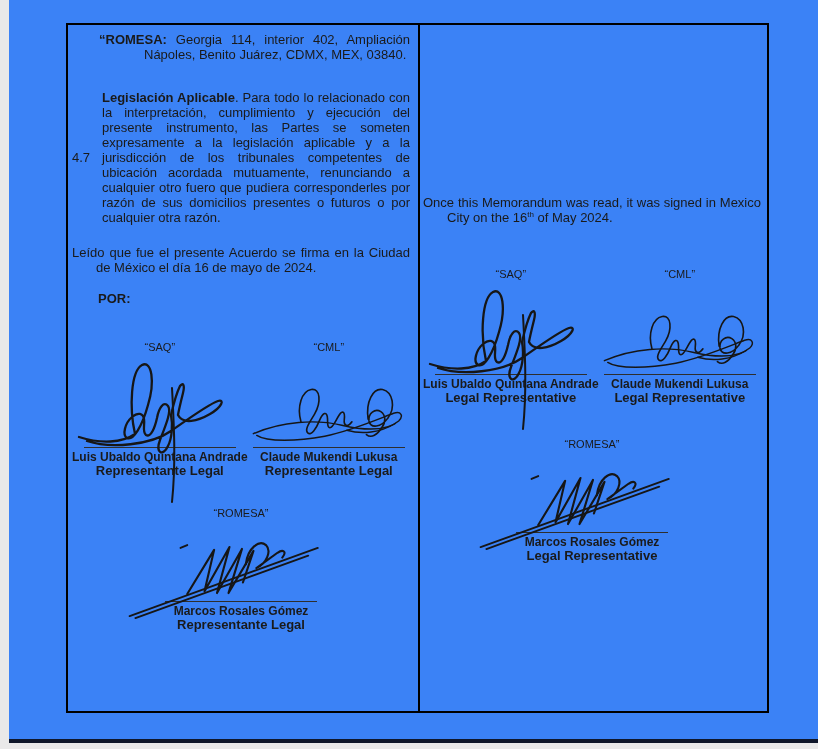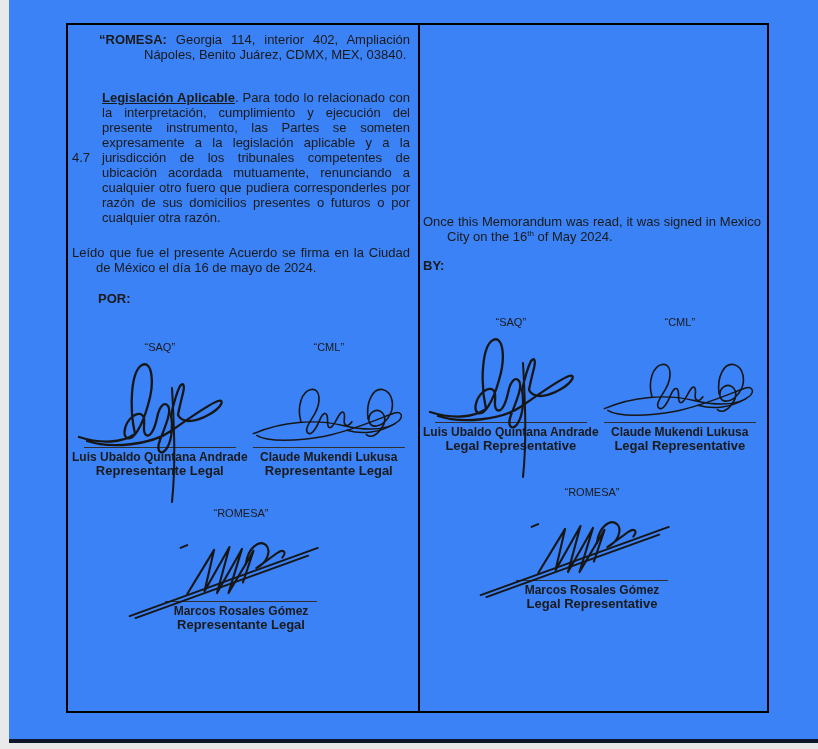--- a/index.html
+++ b/index.html
@@ -15,23 +15,23 @@
     background:#3b82f6;
     border-right:1px solid #cccccc;border-bottom:4px solid #0f172a;
   }
   .sig-table{
     position:absolute;left:57px;top:23px;width:703px;height:690px;
     border:2px solid #000;box-sizing:border-box;
     display:flex;
   }
   .cell{box-sizing:border-box;font-size:13px;line-height:15px;}
   .cell-left{width:352px;border-right:2px solid #000;padding:5px 8px 0 4px;}
-  .cell-right{flex:1;padding:21px 6px 0 3px;}
+  .cell-right{flex:1;padding:2px 6px 0 3px;}
   .b{font-weight:bold;}
-  .u{text-decoration:underline;}
+  .u{}
   .address{
     text-align:justify;
     padding-left:72px;text-indent:-45px;margin-top:2px;
   }
   .clause{display:flex;margin-top:28px;align-items:center;}
   .clause-num{width:30px;flex:none;}
   .clause-text{flex:1;text-align:justify;}
   .closing{margin-top:20px;text-align:justify;padding-left:24px;text-indent:-24px;}
   .closing-en{margin-top:168px;text-align:justify;padding-left:24px;text-indent:-24px;}
   sup{font-size:8px;line-height:0;}
@@ -137,21 +137,20 @@
         <div class="sig-role">Representante Legal</div>
       </div>
     </div>
 
     <div class="cell cell-right">
 
       <div class="closing-en">
         <span>Once this Memorandum was read, it was signed in Mexico City on the 16</span><sup>th</sup><span> of May 2024.</span>
       </div>
 
-      <div class="by-en">BY:</div>
 
       <div class="sig-row-en">
         <div class="sig-col">
           <div class="party">“SAQ”</div>
           <div class="sig-art">
             <svg width="170" height="150" viewBox="0 0 170 150">
                 <use href="#sig-luis"></use>
               </svg>
           </div>
           <div class="sig-line"></div>

